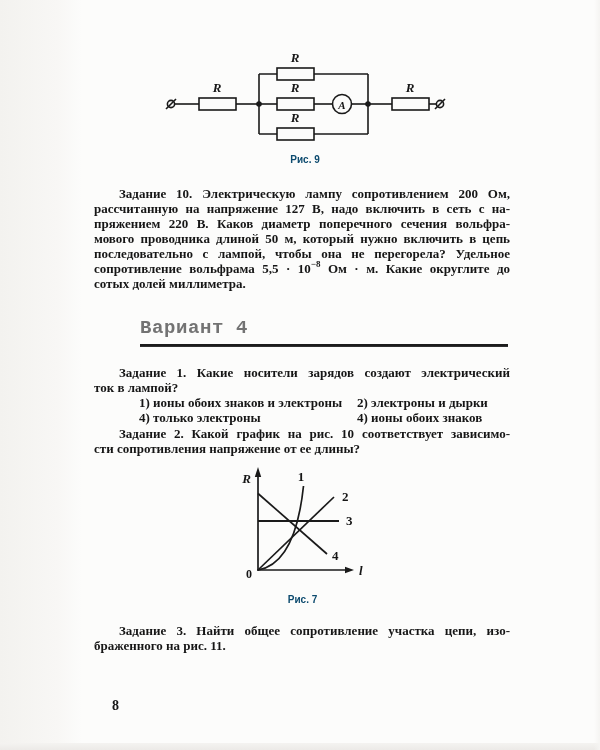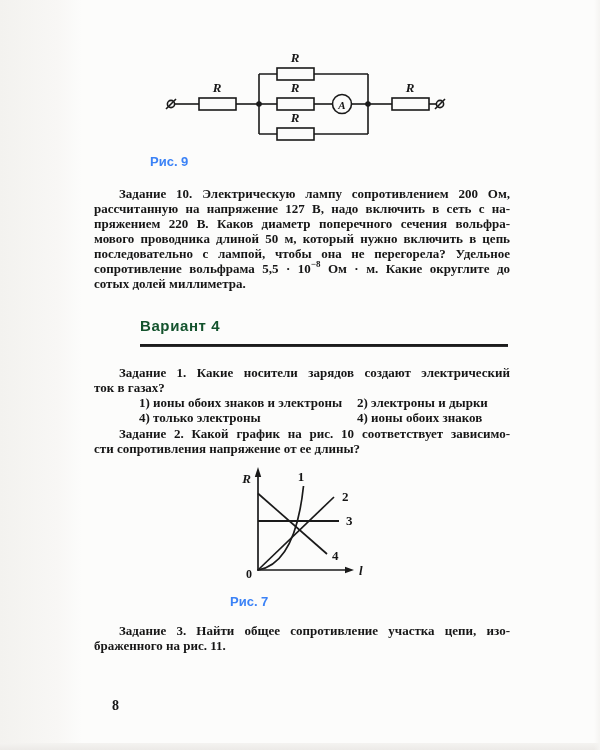--- a/index.html
+++ b/index.html
@@ -20,30 +20,30 @@
   .lline{text-align:left;height:15px;overflow:hidden;}
   .indent{padding-left:25px;}
   sup{font-size:9px;line-height:0;vertical-align:6px;}
 
   .opt-row{display:flex;padding-left:45px;height:15px;overflow:hidden;align-items:center;}
   .opt-a{flex:0 0 218px;}
   .opt-b{flex:1;}
 
   .variant-heading{
     position:absolute;left:140px;top:317px;
-    font-family:Liberation Sans, sans-serif;font-weight:700;
-    font-size:15px;letter-spacing:.6px;color:#14532d;
+    font-family:Liberation Mono, monospace;font-weight:700;
+    font-size:19px;letter-spacing:.6px;color:#737373;
   }
   .heading-rule{position:absolute;left:140px;top:344px;width:368px;height:3px;
     background:linear-gradient(to bottom,#1c1c1c 0%,#1c1c1c 55%,#3a3a3a 100%);}
 
   .fig-caption{
-    position:absolute;
+    position:absolute;text-align:center;
     font-family:"Liberation Sans",sans-serif;font-weight:700;
-    font-size:13px;color:#3b82f6;
+    font-size:10px;color:#0c4a6e;
   }
   .fig9-svg{position:absolute;left:150px;top:50px;}
   .fig10-svg{position:absolute;left:230px;top:460px;}
 
   .page-number{position:absolute;left:112px;top:698px;font-size:14px;}
 
   svg text{font-family:"Liberation Serif",serif;font-weight:700;fill:#161616;}
   .lbl-it{font-style:italic;}
 </style>
 </head>
@@ -109,21 +109,21 @@
     <div class="jline">последовательно с лампой, чтобы она не перегорела? Удельное</div>
     <div class="jline"><span>сопротивление вольфрама 5,5 · 10</span><sup>−8</sup><span> Ом · м. Какие округлите до</span></div>
     <div class="lline">сотых долей миллиметра.</div>
   </div>
 
   <div class="variant-heading">Вариант 4</div>
   <div class="heading-rule"></div>
 
   <div class="textblock" style="top:365px;">
     <div class="jline indent">Задание 1. Какие носители зарядов создают электрический</div>
-    <div class="lline">ток в газах?</div>
+    <div class="lline">ток в лампой?</div>
     <div class="opt-row">
       <span class="opt-a">1) ионы обоих знаков и электроны</span>
       <span class="opt-b">2) электроны и дырки</span>
     </div>
     <div class="opt-row">
       <span class="opt-a">4) только электроны</span>
       <span class="opt-b">4) ионы обоих знаков</span>
     </div>
   </div>
 

